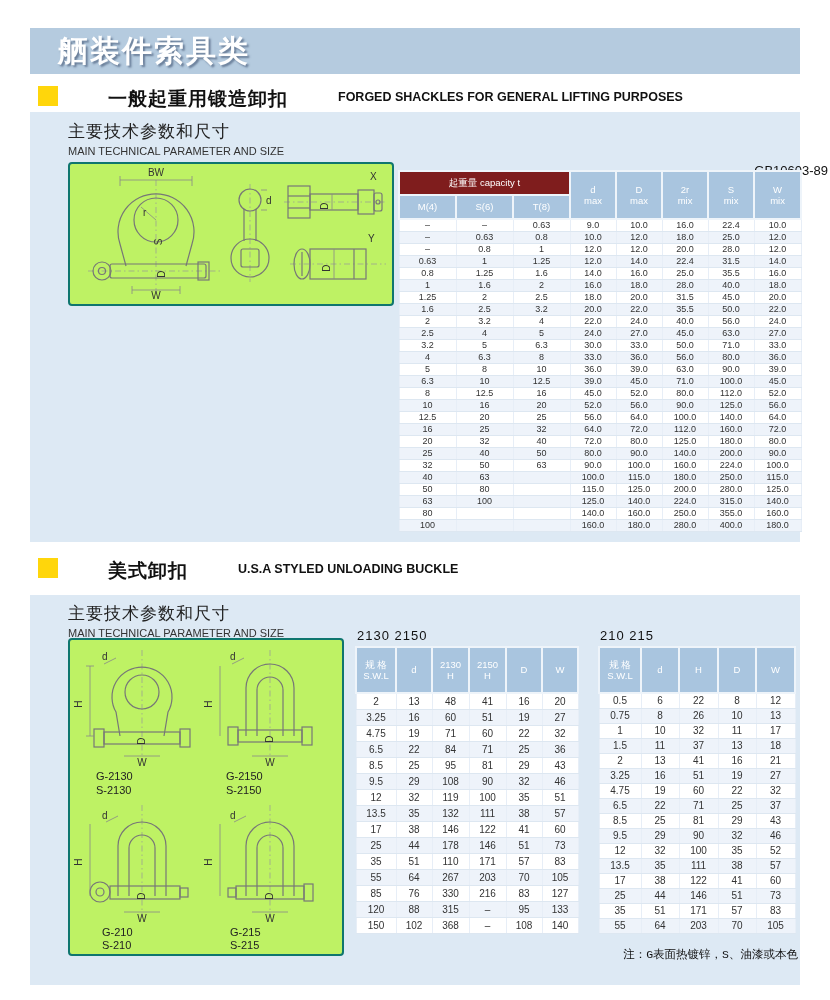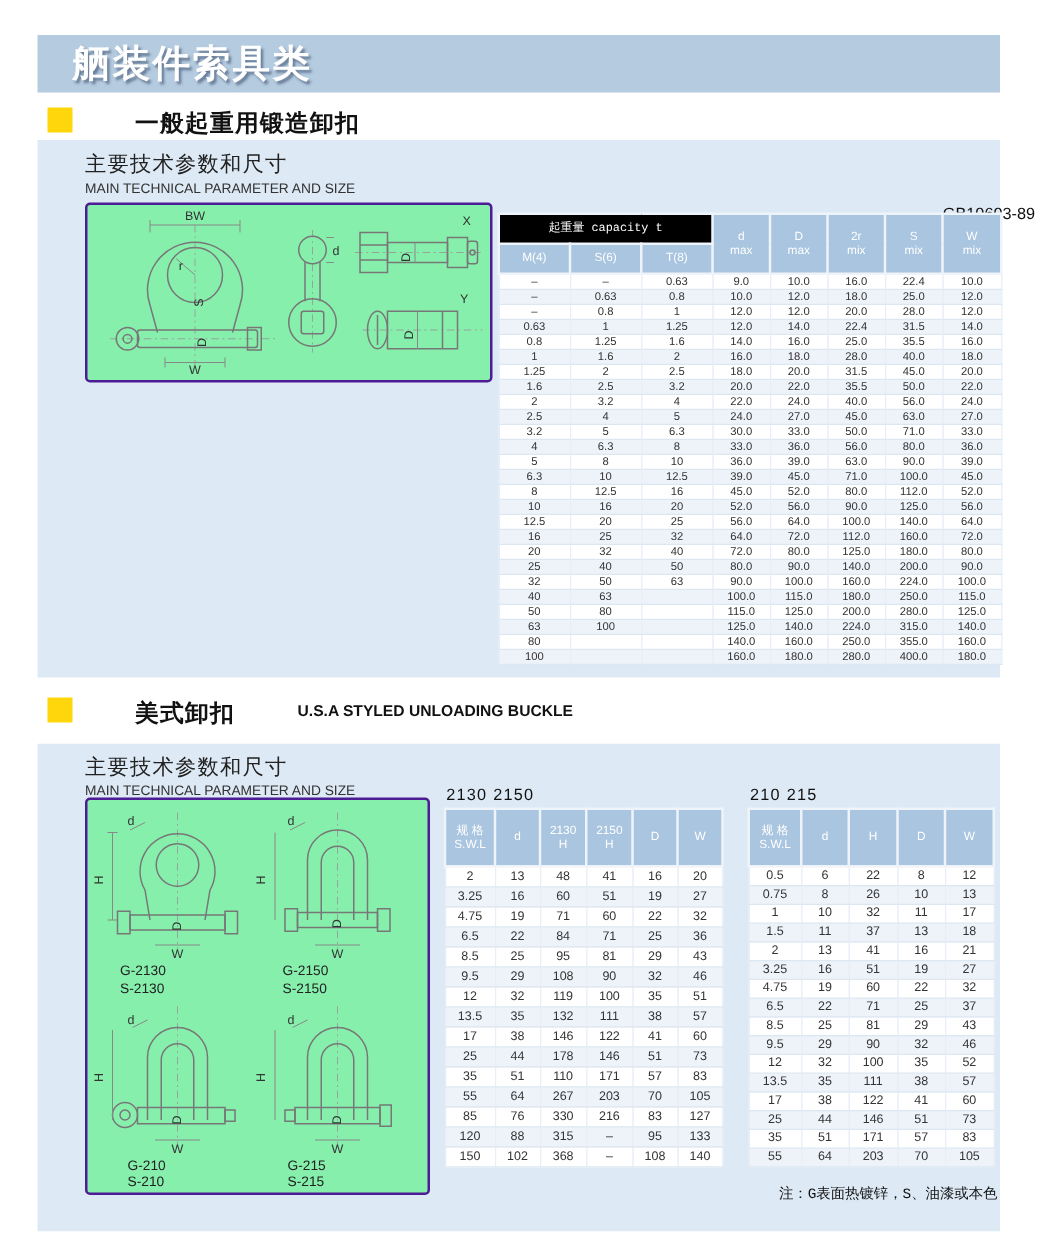--- a/index.html
+++ b/index.html
@@ -18,36 +18,36 @@
   
   .sec-head{display:flex;align-items:flex-start;}
   .sec-head .sq{width:20px;height:20px;background:#ffd60b;margin-right:10px;flex:0 0 auto;}
   .sec-head .zh{font-size:19px;font-weight:bold;color:#111;letter-spacing:1px;}
   .sec-head .en{font-size:12.5px;font-weight:bold;color:#111;margin-left:10px;padding-top:4px;}
 
   .panel{background:#dde9f4;}
   .param .zh{font-size:17px;color:#222;letter-spacing:1px;}
   .param .en{font-size:11px;color:#333;margin-top:2px;}
 
-  .dbox{background:#86efac;border:2px solid #4c1d95;border-radius:4px;}
+  .dbox{background:#bef264;border:2px solid #0f766e;border-radius:4px;}
 
   .std{font-size:13px;color:#111;text-align:right;margin-top:24px;}
   .ttitle{font-size:13px;color:#111;letter-spacing:1px;}
   .note{font-size:11.5px;color:#111;text-align:right;font-family:Liberation Mono, monospace;}
 
   table{border-collapse:collapse;table-layout:fixed;}
   th{background:#a9c5df;color:#fff;font-weight:normal;white-space:pre-line;
      line-height:1.2;border:2px solid #eef4fa;padding:0;text-align:center;}
   td{text-align:center;color:#333;padding:0;border:1px solid #e7eef7;
      border-bottom:1px solid #dde7f1;background:#fff;}
   tbody tr:nth-child(even) td{background:#eef3fa;}
 
   .t1{width:402px;}
   .t1 th{font-size:9.5px;height:22px;}
-  .t1 th.cap{background:#000000;font-family:Liberation Mono, monospace;}
+  .t1 th.cap{background:#7f1d1d;}
   .t1 td{font-size:9px;height:11px;line-height:11px;}
 
   .t2 th{font-size:9.5px;height:44px;}
   .ta{width:222px;}
   .ta td{font-size:10px;height:15px;line-height:15px;}
   .tb{width:196px;}
   .tb td{font-size:10px;height:14px;line-height:14px;}
 
   svg text{font-family:"Liberation Sans",sans-serif;font-size:10px;fill:#333;}
   svg .mdl{font-size:11px;fill:#222;}
@@ -60,20 +60,21 @@
 
 <div id="page">
 
   <div class="abs band">
     <span class="zh">舾装件索具类</span>
   </div>
 
   <div class="abs sec-head" style="left:38px;top:86px;">
     <span class="sq"></span>
     <span class="zh">一般起重用锻造卸扣</span>
+    <span class="en">FORGED SHACKLES FOR GENERAL LIFTING PURPOSES</span>
   </div>
 
   <div class="abs panel" style="left:30px;top:112px;width:770px;height:430px;">
     <div class="abs param" style="left:38px;top:8px;">
       <div class="zh">主要技术参数和尺寸</div>
       <div class="en">MAIN TECHNICAL PARAMETER AND SIZE</div>
     </div>
 
     <div class="abs std" style="left:518px;top:27px;width:280px;">GB10603-89</div>
 

